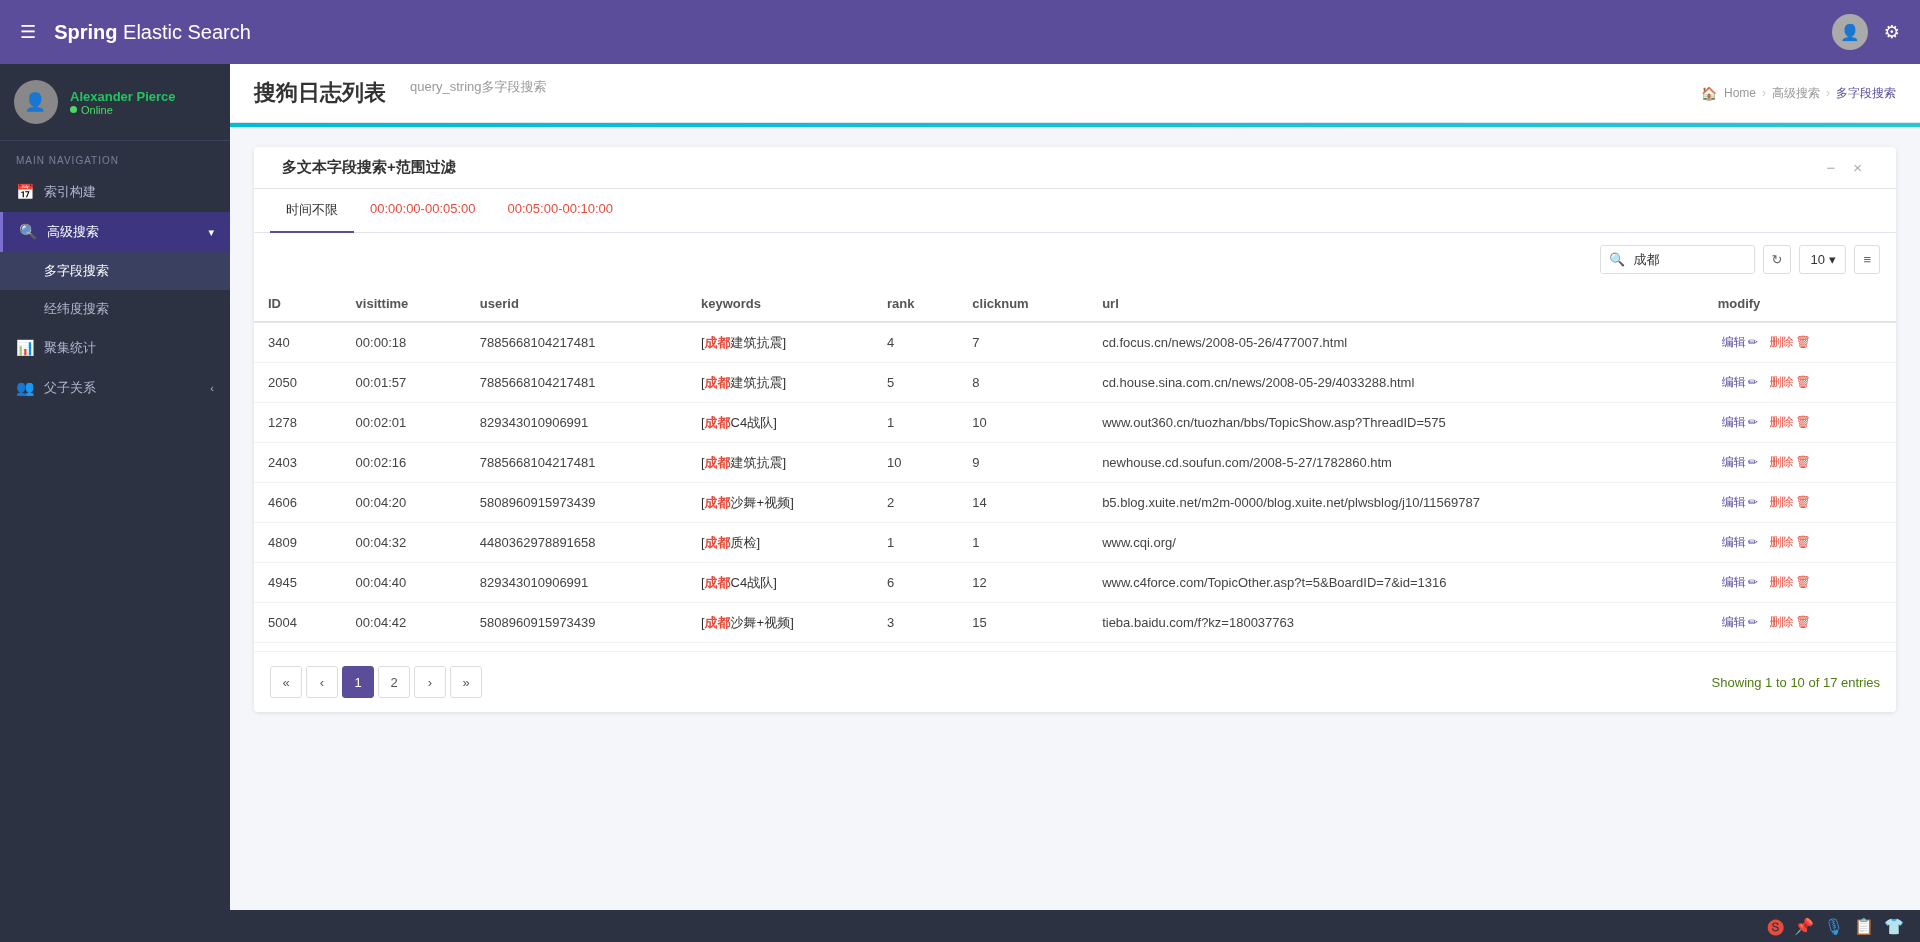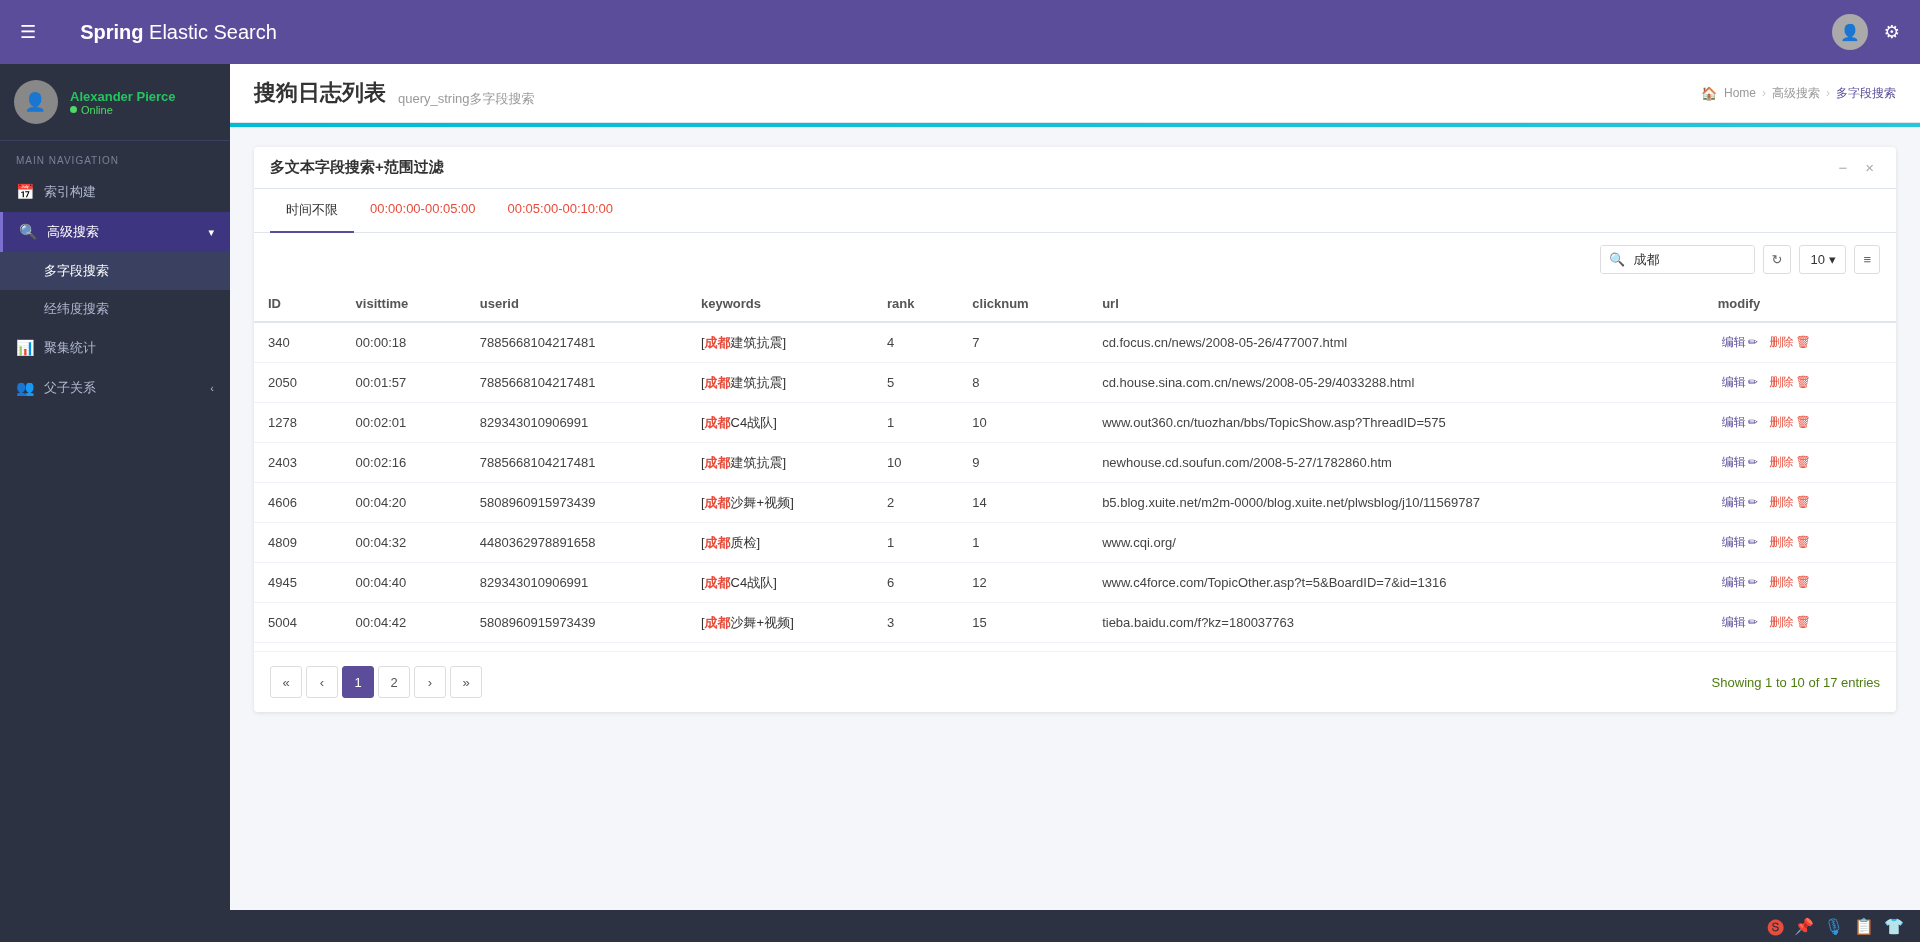--- a/index.html
+++ b/index.html
@@ -10,21 +10,21 @@
       background: #5c4d9b;
       height: 64px;
       display: flex;
       align-items: center;
       padding: 0 20px;
       justify-content: space-between;
       flex-shrink: 0;
     }
     .top-nav-left { display: flex; align-items: center; gap: 18px; }
     .top-nav-brand { color: #fff; font-size: 20px; font-weight: 300; }
-    .top-nav-brand strong { font-weight: 700; margin-left: 26px; }
+    .top-nav-brand strong { font-weight: 700; }
     .hamburger { color: #fff; font-size: 18px; cursor: pointer; }
     .top-nav-right { display: flex; align-items: center; gap: 16px; }
     .avatar-top { width: 36px; height: 36px; border-radius: 50%; background: #aaa; overflow: hidden; display: flex; align-items: center; justify-content: center; color: #fff; font-size: 16px; }
     .share-icon { color: #fff; font-size: 18px; cursor: pointer; }
 
     
     .main-layout { display: flex; flex: 1; overflow: hidden; }
 
     
     .sidebar {
@@ -79,21 +79,21 @@
     
     .page-header {
       background: #fff;
       padding: 14px 24px;
       border-bottom: 1px solid #e0e4ec;
       display: flex;
       align-items: center;
       justify-content: space-between;
       flex-shrink: 0;
     }
-    .page-header-left { display: flex; align-items: flex-end; gap: 12px; }
+    .page-header-left { display: flex; align-items: flex-start; gap: 24px; }
     .page-title { font-size: 22px; font-weight: 600; color: #333; }
     .page-subtitle { font-size: 13px; color: #999; }
     .breadcrumb { display: flex; align-items: center; gap: 6px; font-size: 12px; color: #999; }
     .breadcrumb a { color: #999; text-decoration: none; }
     .breadcrumb-sep { color: #ccc; }
     .breadcrumb-current { color: #5c4d9b; }
     .home-icon { color: #999; font-size: 13px; }
 
     
     .teal-bar { height: 4px; background: linear-gradient(to right, #00bcd4, #26c6da); flex-shrink: 0; }
@@ -102,21 +102,21 @@
     .page-body { flex: 1; overflow-y: auto; padding: 20px 24px; }
 
     
     .card {
       background: #fff;
       border-radius: 4px;
       box-shadow: 0 1px 4px rgba(0,0,0,0.1);
       overflow: hidden;
     }
     .card-inner-header {
-      padding: 10px 16px;
+      padding: 10px 28px;
       display: flex;
       align-items: center;
       justify-content: space-between;
       border-bottom: 1px solid #e0e4ec;
     }
     .card-title { font-size: 15px; font-weight: 600; color: #333; }
     .card-controls { display: flex; gap: 6px; }
     .card-btn { background: none; border: none; color: #aaa; cursor: pointer; font-size: 15px; padding: 2px 6px; }
 
     

